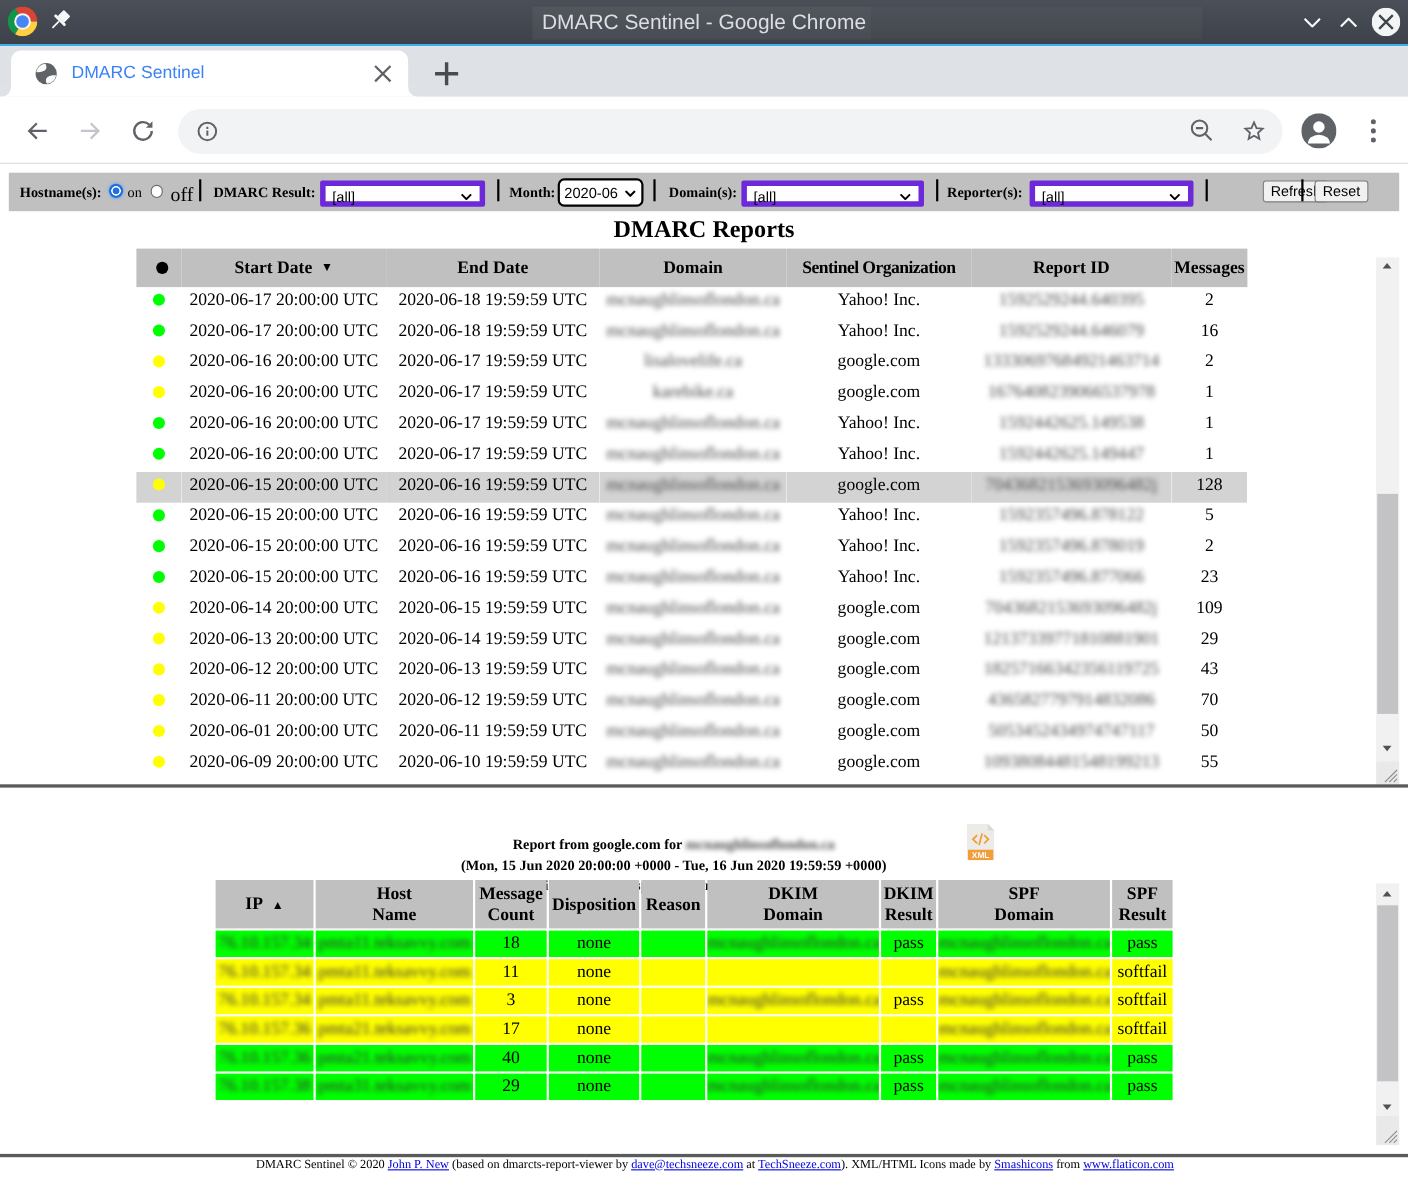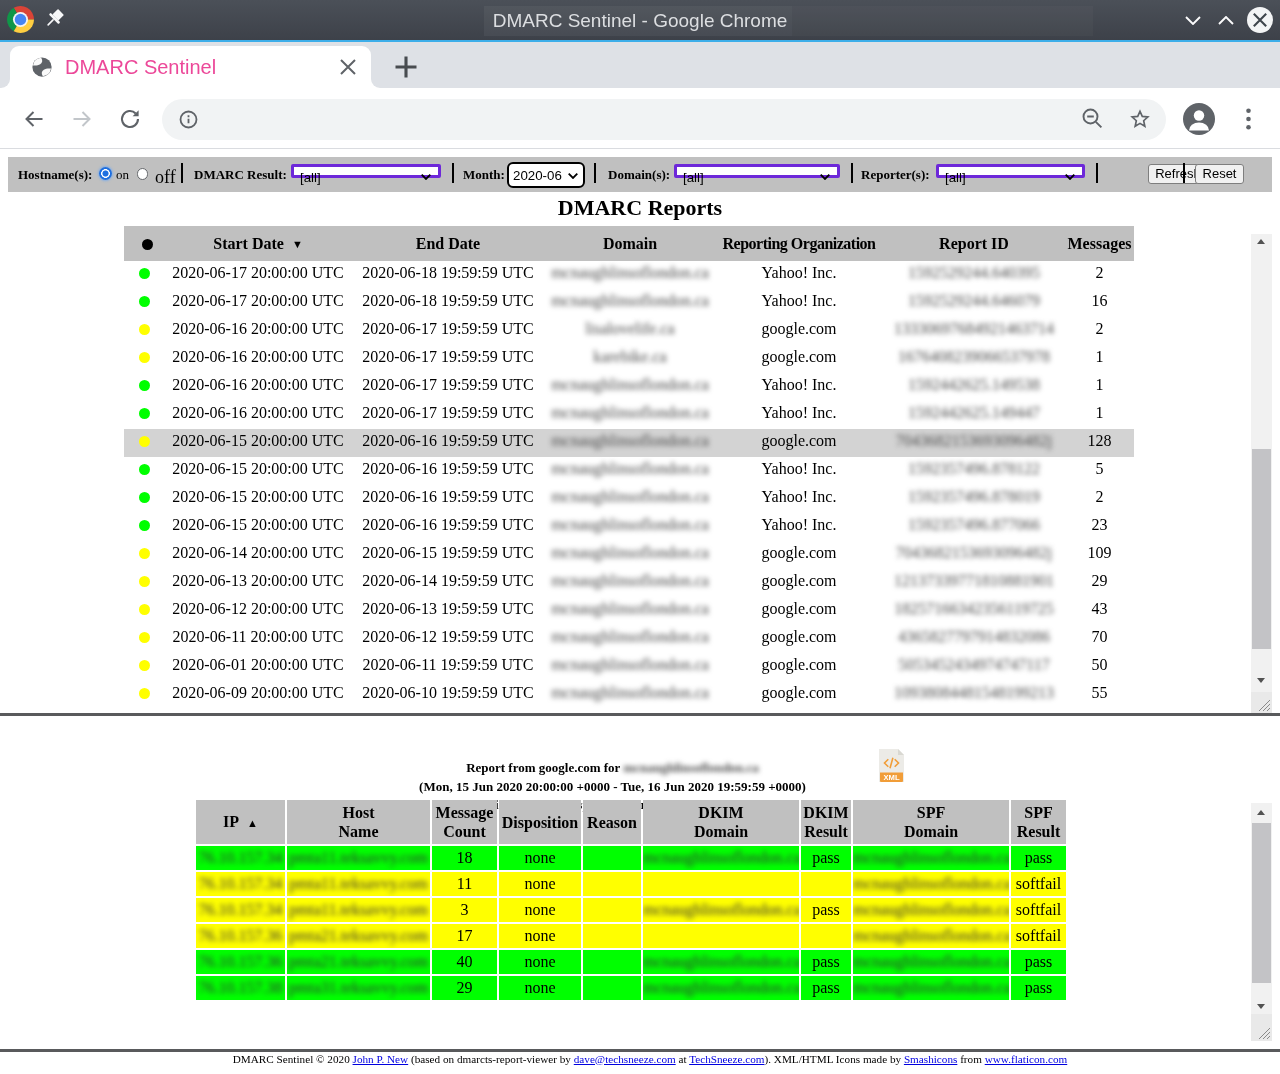--- a/index.html
+++ b/index.html
@@ -6,27 +6,27 @@
 .abs{position:absolute}
 .sans{font-family:"Liberation Sans",sans-serif}
 #titlebar{left:0;top:0;width:1280px;height:40px;background:linear-gradient(#4b5058,#3d4149);}
 #titlerect{left:484px;top:6px;width:308px;height:30px;background:rgba(255,255,255,0.05);}
 #titlerect2{left:792px;top:6px;width:301px;height:30px;background:rgba(255,255,255,0.026);}
 #titletext{left:0;top:0;width:1280px;height:40px;line-height:41px;text-align:center;
  color:#dcdee1;font-size:19px;}
 #accent{left:0;top:40px;width:1280px;height:2px;background:#3daee9;}
 #tabstrip{left:0;top:42px;width:1280px;height:46px;background:#dee1e6;}
 #tab{left:10px;top:46px;width:361px;height:42px;background:#fff;border-radius:9px 9px 0 0;}
-#tabtitle{left:65px;top:42px;width:230px;height:46px;line-height:50px;color:#ec4899;font-size:20px;}
+#tabtitle{left:65px;top:42px;width:230px;height:46px;line-height:50px;color:#3b82f6;font-size:16px;}
 #toolbar{left:0;top:88px;width:1280px;height:60px;background:#fff;border-bottom:1px solid #dadce0;}
 #omnibox{left:162px;top:99px;width:1004px;height:41px;border-radius:21px;background:#f1f3f4;}
 #filterbar{left:8px;top:157px;width:1264px;height:35px;background:#c0c0c0;}
 .flabel{font-weight:bold;font-size:13px;color:#000;top:167px}
 .fsep{width:2px;height:20px;background:#000;top:163px;}
-.fsel{top:164px;height:14px;background:#fff;border:3px solid #6d28d9;border-radius:2px;
+.fsel{top:164px;height:24px;background:#fff;border:5px solid #6d28d9;border-radius:2px;
  font-size:13.3px;color:#000;box-sizing:border-box}
 .fsel .st{position:absolute;left:6px;top:3px;font-family:"Liberation Sans",sans-serif}
 .chev{position:absolute;right:7px;top:7px;width:10px;height:6px;}
 .fbtn{top:164px;height:20px;background:#f1f1f1;border:1px solid #7e7e7e;border-radius:3px;
  font-size:13px;color:#000;text-align:center;line-height:18px;box-sizing:border-box}
 .blur{filter:blur(2.6px);color:#4a4a4a}
 .blur2{filter:blur(2.4px);color:#333}
 #t1{left:124px;top:226px;border-collapse:collapse;table-layout:fixed;font-size:16px;}
 #t1 th{background:#c0c0c0;font-weight:bold;height:35px;padding:0;font-size:16px}
 #t1 td{height:23px;padding:0 0 5px;text-align:center;overflow:hidden;white-space:nowrap}
@@ -209,21 +209,21 @@
       <col style="width:168px">
       <col style="width:182px">
       <col style="width:69px">
     </colgroup>
 <tbody>
       <tr>
         <th style="padding-left:5px"><span class="dot" style="background:#000"></span></th>
         <th>Start Date&nbsp;&nbsp;<span style="font-size:11px;vertical-align:1.5px">▼</span></th>
         <th>End Date</th>
         <th>Domain</th>
-        <th style="letter-spacing:-0.5px">Reporting Organization</th>
+        <th style="letter-spacing:-0.5px">Sentinel Organization</th>
         <th>Report ID</th>
         <th>Messages</th>
       </tr>
 <tr>
         <td><span class="dot cg"></span></td>
         <td>2020-06-17 20:00:00 UTC</td>
         <td>2020-06-18 19:59:59 UTC</td>
         <td><span class="blur">mcnaughlinsoflondon.ca</span></td>
         <td>Yahoo! Inc.</td>
         <td><span class="blur">1592529244.640395</span></td>

